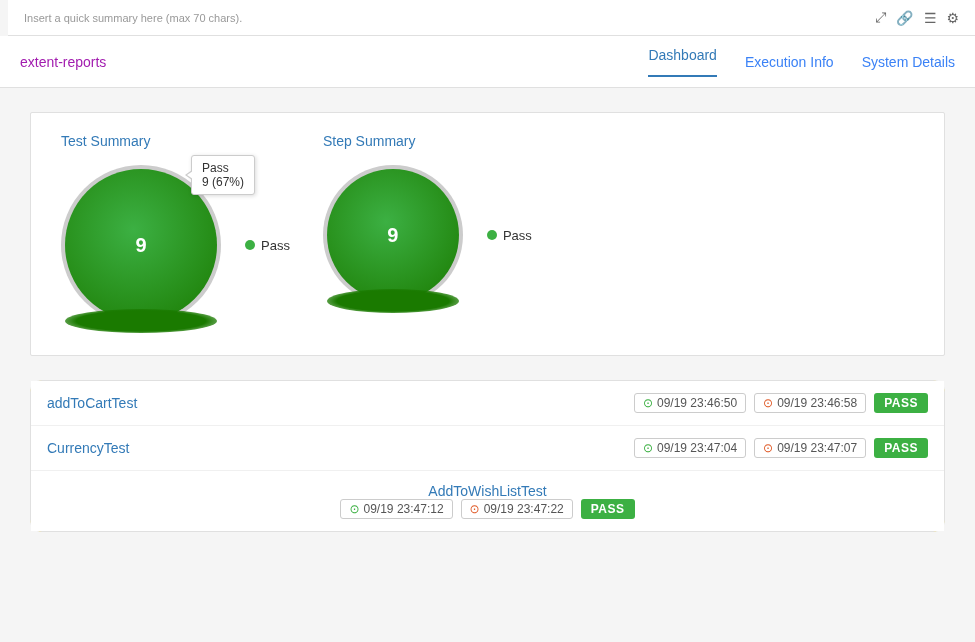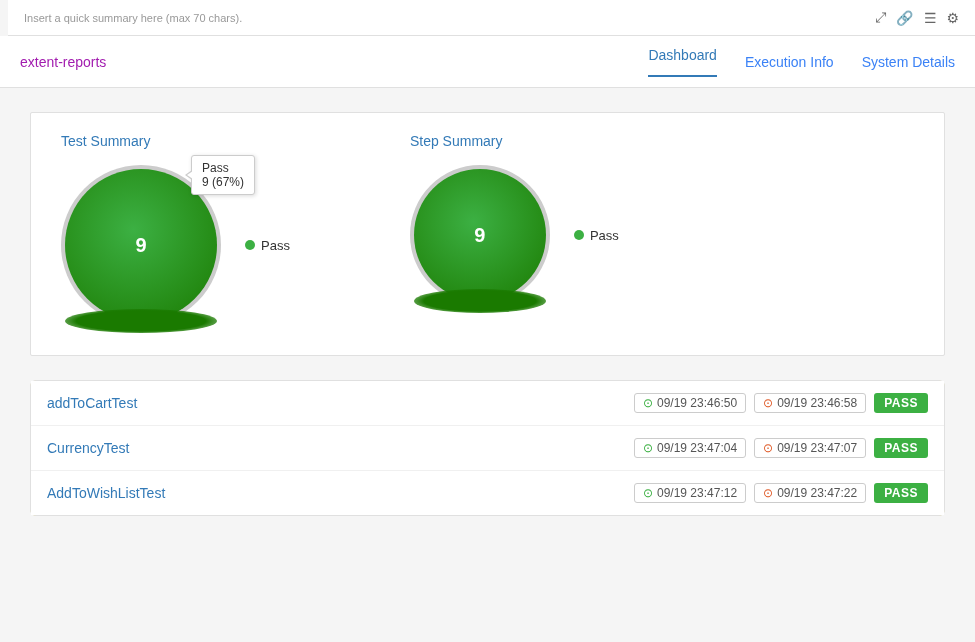--- a/index.html
+++ b/index.html
@@ -71,21 +71,21 @@
     }
 
     
     .charts-section {
       background: #fff;
       border: 1px solid #e0e0e0;
       border-radius: 2px;
       padding: 20px 30px 30px;
       margin-bottom: 24px;
       display: flex;
-      gap: 120px;
+      gap: 33px;
       align-items: flex-start;
     }
 
     .chart-container {
       display: flex;
       flex-direction: column;
       align-items: center;
     }
 
     .chart-title {
@@ -239,33 +239,33 @@
       align-items: center;
       gap: 6px;
       color: #333;
     }
 
     .test-list {
       display: flex;
       flex-direction: column;
       gap: 0;
       border: 1px solid #e0e0e0;
-      border-radius: 6px;
+      border-radius: 12px;
       background: #fde047;
     }
 
     .test-row {
       display: flex;
       align-items: center;
       justify-content: space-between;
       padding: 12px 16px;
       border-bottom: 1px solid #f0f0f0;
       background: #fff;
     }
-    .test-row:last-child { border-bottom: none; }
+    .test-row:last-child { border-bottom: none; flex-direction: column; }
 
     .test-name {
       color: #337ab7;
       font-size: 14px;
       cursor: pointer;
       text-decoration: none;
     }
 
     .test-meta {
       display: flex;

